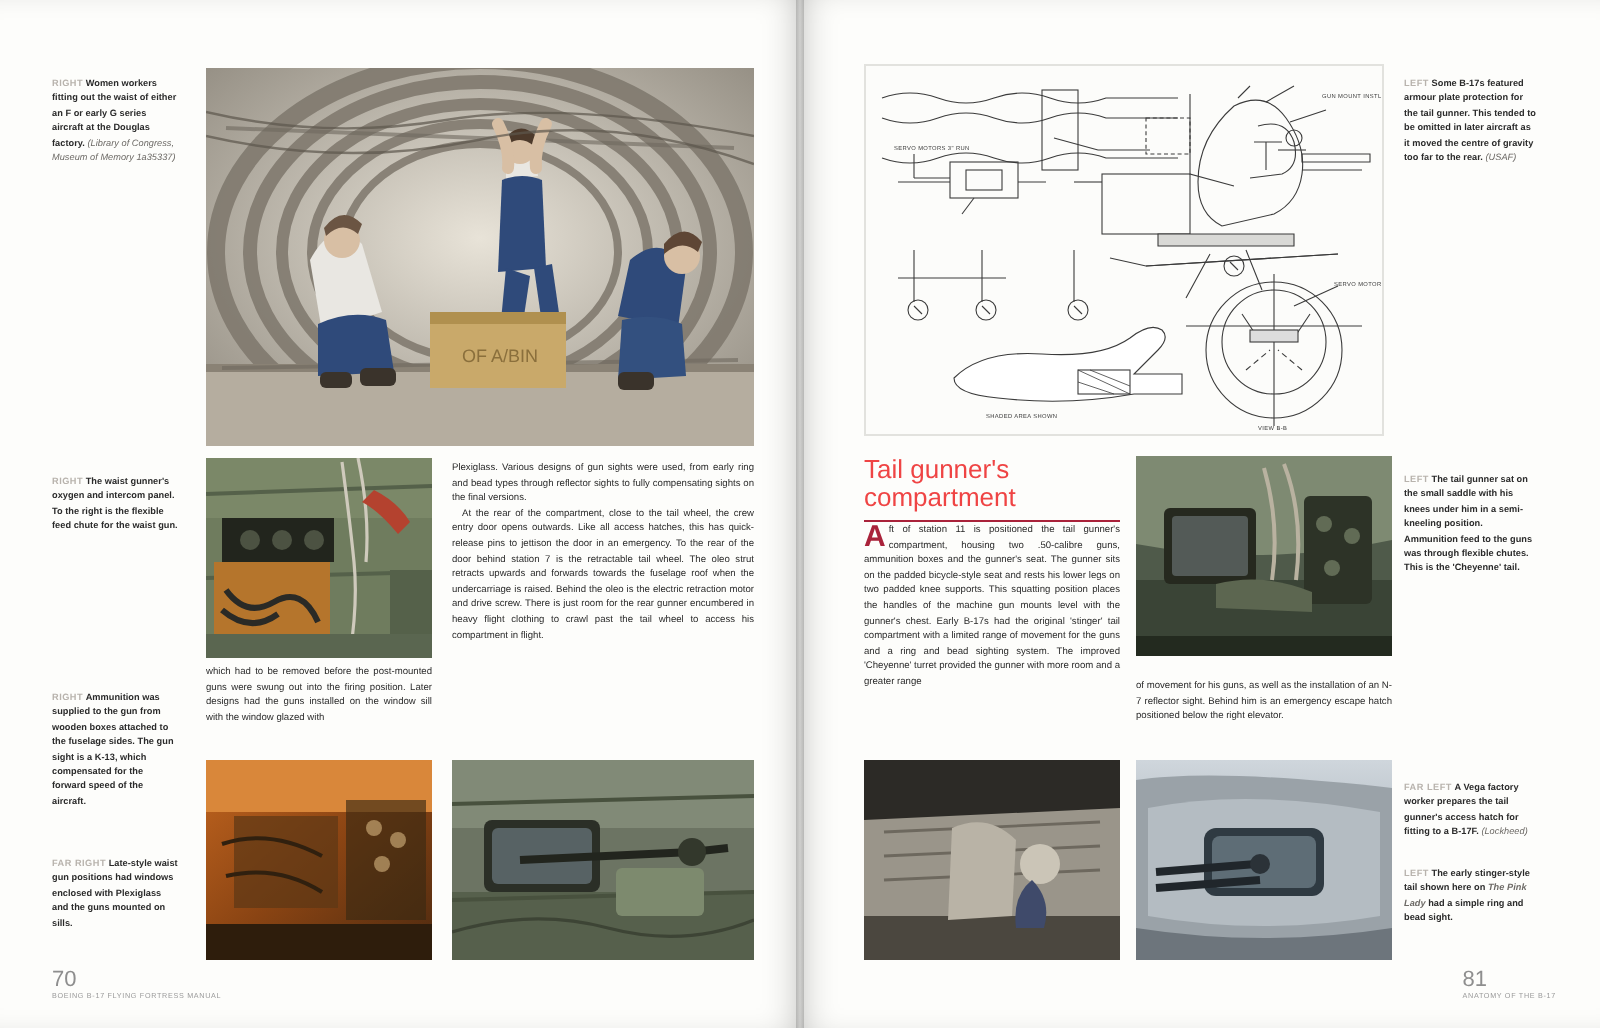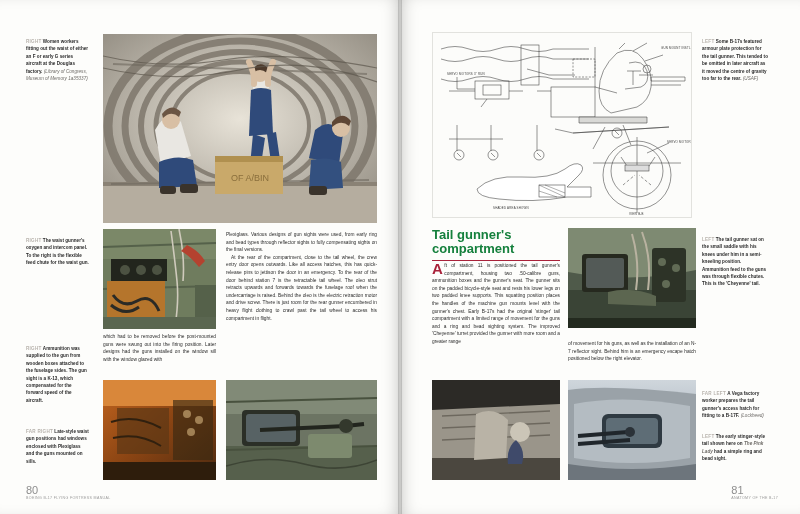--- a/index.html
+++ b/index.html
@@ -17,21 +17,21 @@
   .cap .lbl{color:#b8b3ad;font-weight:bold;letter-spacing:.25px;}
   .cap .ital{font-style:italic;color:#6d6a66;}
   .body{font-size:4.8px;line-height:7.6px;color:#2b2b2b;text-align:justify;}
   .body p{margin:0;}
   .body p.ind{text-indent:5px;}
 
   
   .ph{position:absolute;overflow:hidden;background:#7d7a72;}
 
   
-  .h1{font-size:13px;line-height:13.5px;color:#15803d;font-weight:bold;}
+  .h1{font-size:13px;line-height:13.5px;color:#ef4444;font-weight:normal;}
   .rule{height:1px;background:#a9223a;}
 
   .dropcap{float:left;font-size:15px;line-height:12px;color:#a9223a;
            font-weight:bold;margin:0 1.5px 0 0;padding-top:1px;}
 
   
   .folio-num{font-size:11px;color:#8e8e8e;}
   .folio-txt{font-size:3.6px;color:#9a9a9a;letter-spacing:.35px;}
 
   
@@ -215,21 +215,21 @@
         </g>
         <circle cx="120" cy="46" r="7" fill="#33382c"></circle>
         <rect x="82" y="54" width="44" height="24" rx="3" fill="#7d8a6e"></rect>
         <g stroke="#3d4435" stroke-width="1.6" fill="none">
           <path d="M0 86 q40 -12 78 -2 t73 -4"></path>
         </g>
       </svg>
     </div>
 
     <div style="position:absolute;left:26px;top:484px;">
-      <div class="folio-num">80</div>
+      <div class="folio-num">70</div>
       <div class="folio-txt">BOEING B-17 FLYING FORTRESS MANUAL</div>
     </div>
   </div>
 
   <div class="page right">
 
     <div class="diagram" style="left:32px;top:32px;width:258px;height:184px;">
       <svg width="258" height="184" viewBox="0 0 258 184">
         <rect width="258" height="184" fill="#fcfcfa"></rect>
         <g stroke="#3b3b3b" stroke-width="0.55" fill="none">

